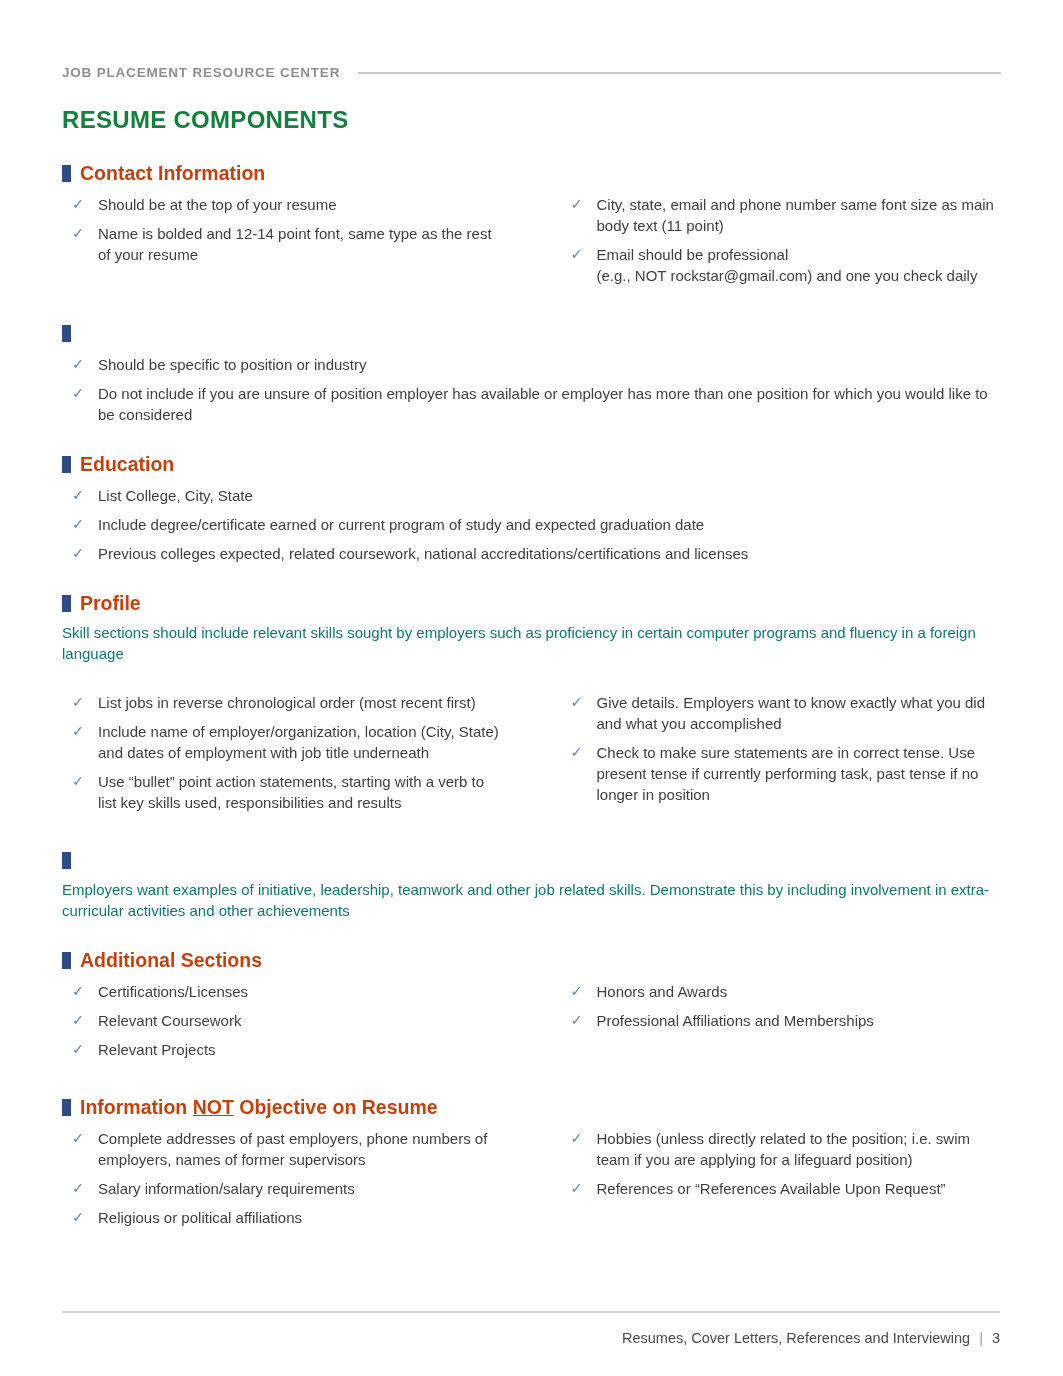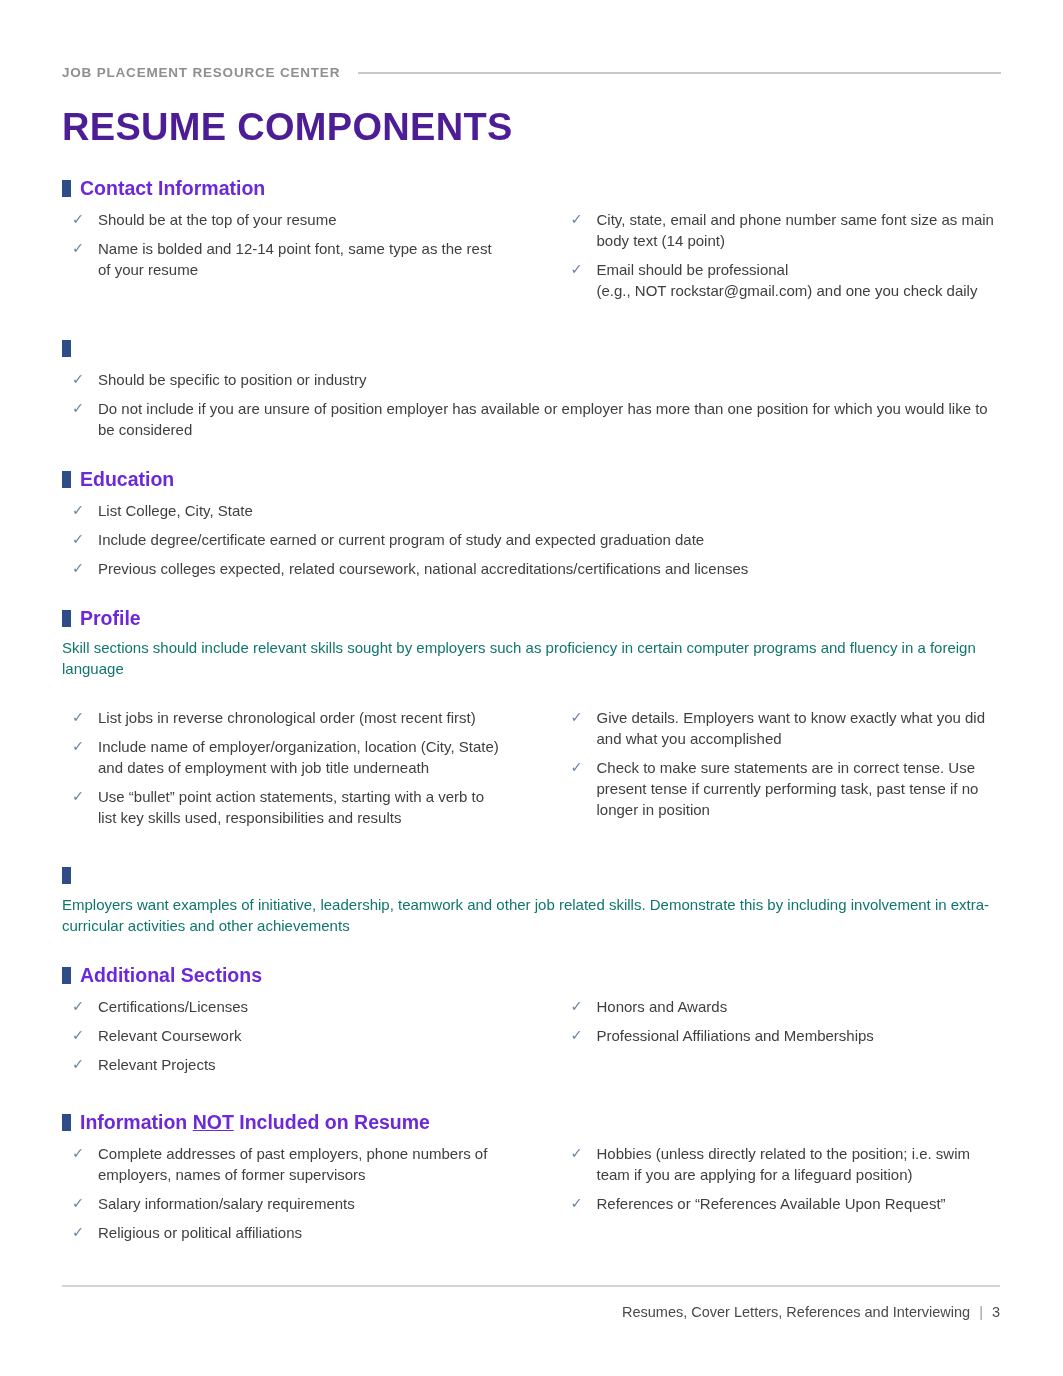--- a/index.html
+++ b/index.html
@@ -21,32 +21,32 @@
     font-weight: bold;
     color: #8f8f8f;
     letter-spacing: 0.8px;
     white-space: nowrap;
   }
   .header-rule { flex: 1; height: 2px; background: #c9c9c9; margin-left: 18px; }
 
   
   .page-title {
     margin-top: 26px;
-    font-size: 38px;
+    font-size: 24px;
     font-weight: 700;
-    color: #4c1d95;
+    color: #15803d;
     letter-spacing: 0.3px;
   }
 
   
   .section { margin-top: 28px; }
   .sec-heading {
     font-size: 19.5px;
     font-weight: 700;
-    color: #6d28d9;
+    color: #c2410c;
     line-height: 22px;
   }
   .square {
     display: inline-block;
     width: 9px;
     height: 17px;
     background: #2e4d86;
     margin-right: 9px;
     vertical-align: -2px;
   }
@@ -72,21 +72,21 @@
 
   .para {
     margin-top: 8px;
     font-size: 15px;
     line-height: 21px;
     color: #0f766e;
     max-width: 939px;
   }
 
   
-  .footer { position: absolute; left: 62px; right: 63px; top: 1272px; }
+  .footer { position: absolute; left: 62px; right: 63px; top: 1298px; }
   .footer-rule { height: 2px; background: #d4d4d4; }
   .footer-text {
     margin-top: 17px;
     text-align: right;
     font-size: 14.5px;
     color: #4a4a4a;
   }
   .footer-sep { color: #9a9a9a; margin: 0 9px; }
 </style>
 </head>
@@ -112,21 +112,21 @@
                 <span class="check-text">Should be at the top of your resume</span>
               </div>
               <div class="check-item">
                 <span class="check">✓</span>
                 <span class="check-text">Name is bolded and 12-14 point font, same type as the rest of your resume</span>
               </div>
             </div>
             <div class="col">
               <div class="check-item">
                 <span class="check">✓</span>
-                <span class="check-text">City, state, email and phone number same font size as main body text (14 point)</span>
+                <span class="check-text">City, state, email and phone number same font size as main body text (11 point)</span>
               </div>
               <div class="check-item">
                 <span class="check">✓</span>
                 <span class="check-text">Email should be professional
 (e.g., NOT rockstar@gmail.com) and one you check daily</span>
               </div>
             </div>
           </div>
         </div>
         <div class="section">
@@ -222,21 +222,21 @@
                 <span class="check-text">Honors and Awards</span>
               </div>
               <div class="check-item">
                 <span class="check">✓</span>
                 <span class="check-text">Professional Affiliations and Memberships</span>
               </div>
             </div>
           </div>
         </div>
         <div class="section">
-          <div class="sec-heading"><span class="square"></span><span class="hpart">Information </span><span class="hpart underline">NOT</span><span class="hpart"> Included on Resume</span></div>
+          <div class="sec-heading"><span class="square"></span><span class="hpart">Information </span><span class="hpart underline">NOT</span><span class="hpart"> Objective on Resume</span></div>
           <div class="cols">
             <div class="col">
               <div class="check-item">
                 <span class="check">✓</span>
                 <span class="check-text">Complete addresses of past employers, phone numbers of employers, names of former supervisors</span>
               </div>
               <div class="check-item">
                 <span class="check">✓</span>
                 <span class="check-text">Salary information/salary requirements</span>
               </div>

